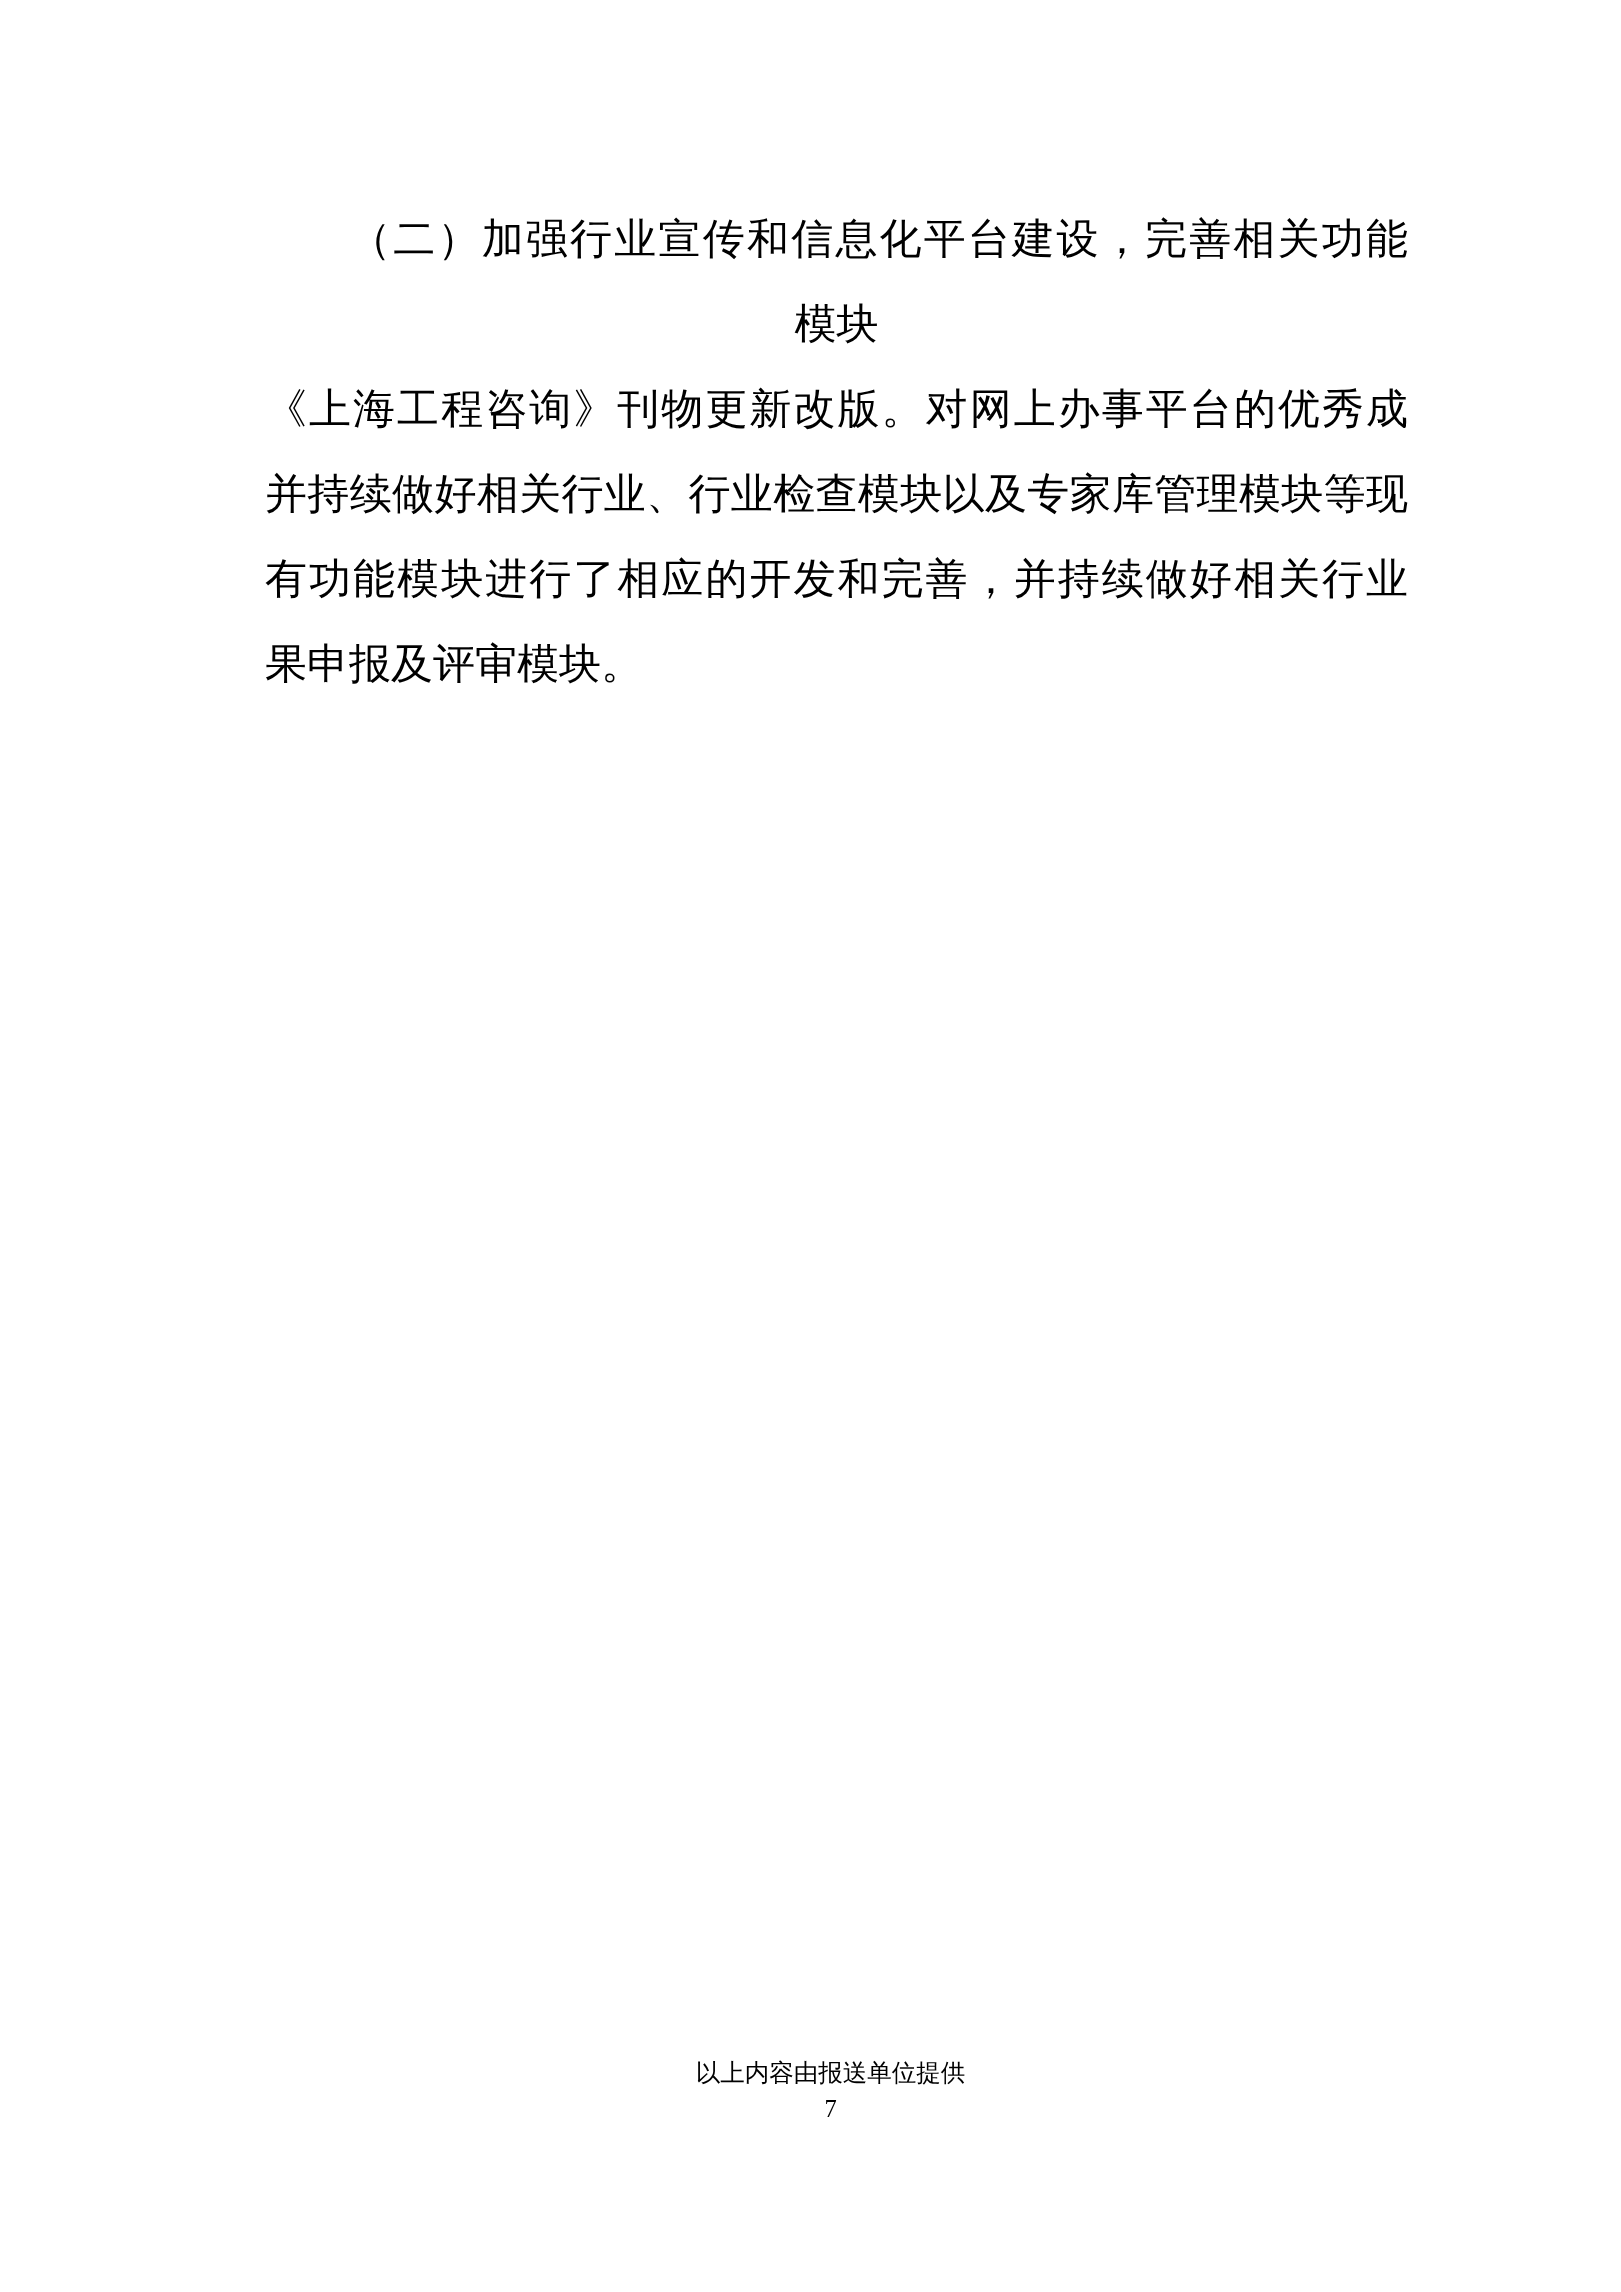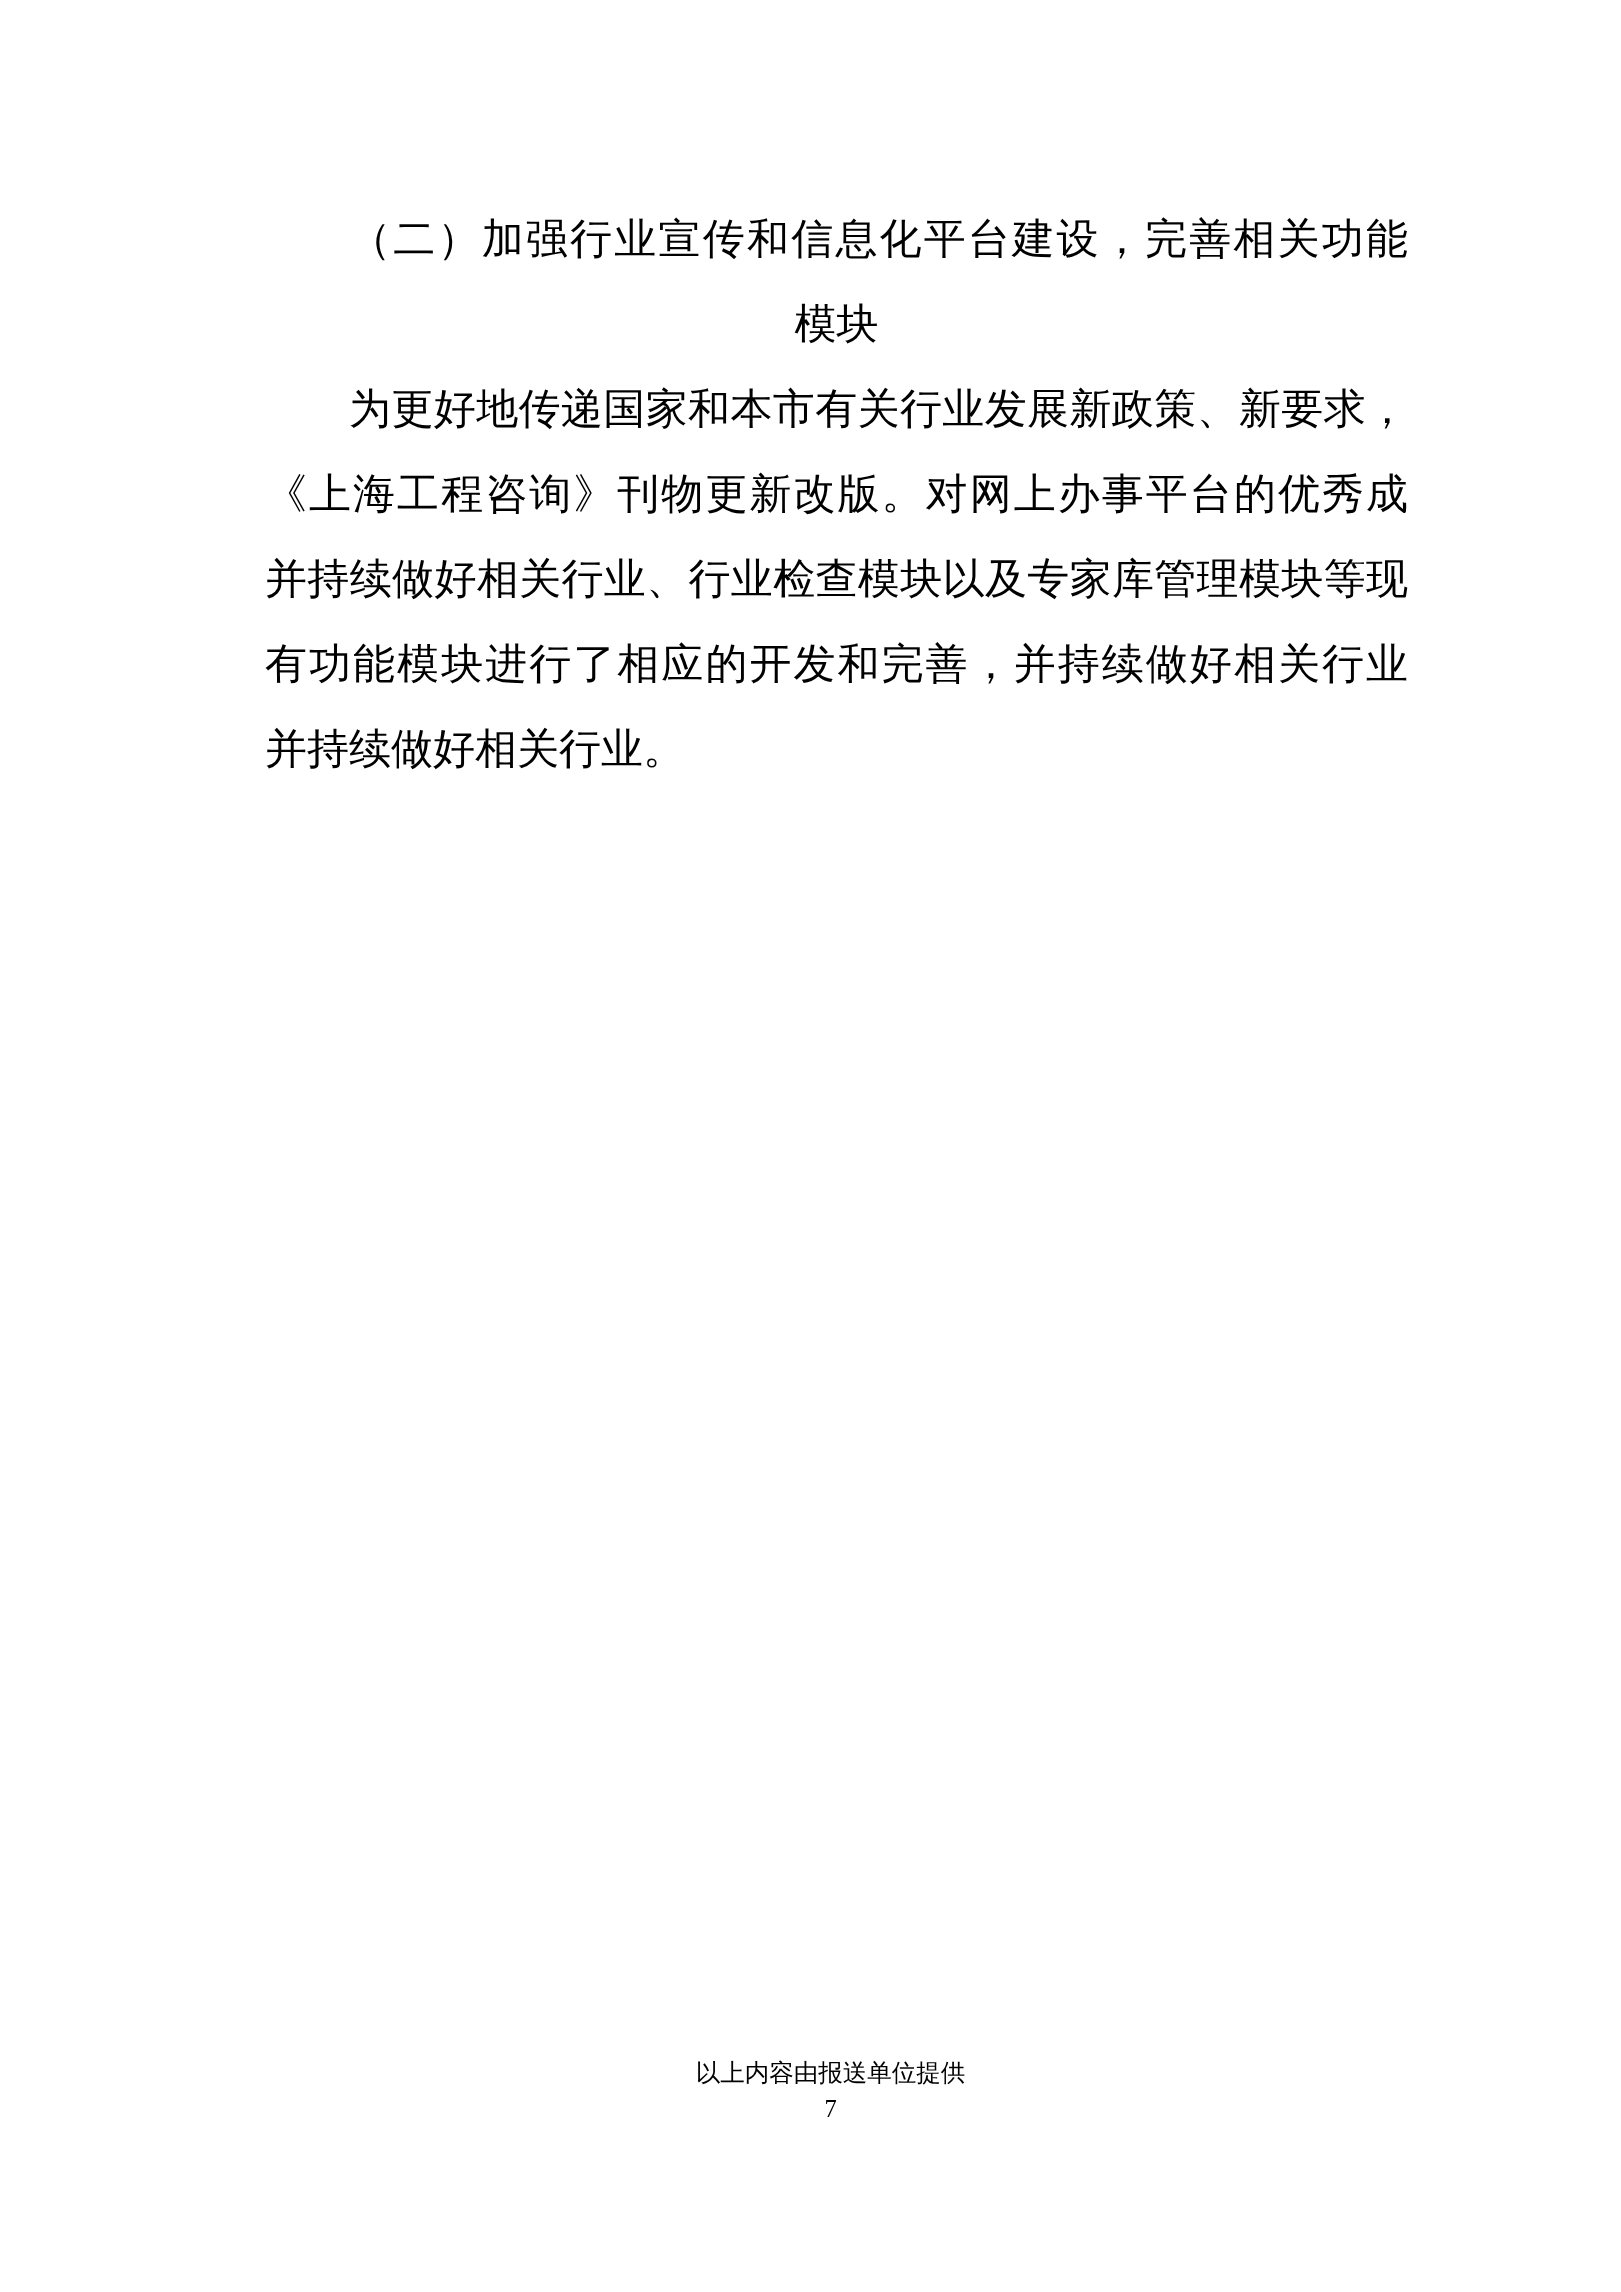--- a/index.html
+++ b/index.html
@@ -55,25 +55,24 @@
     color: #000000;
   }
 </style>
 </head>
 <body>
 
 <div class="page">
   <div class="content">
     <div class="line heading justify indent">（二）加强行业宣传和信息化平台建设，完善相关功能</div>
     <div class="line heading">模块</div>
-    <div class="line justify indent">为更好地传递国家和本市有关行业发展新政策、新要求，</div>
     <div class="line justify">《上海工程咨询》刊物更新改版。对网上办事平台的优秀成</div>
     <div class="line justify">并持续做好相关行业、行业检查模块以及专家库管理模块等现</div>
     <div class="line justify">有功能模块进行了相应的开发和完善，并持续做好相关行业</div>
-    <div class="line">并持续做好相关行业。</div>
+    <div class="line">果申报及评审模块。</div>
   </div>
 
   <div class="footer">
     <div>以上内容由报送单位提供</div>
     <div>7</div>
   </div>
 </div>
 
 
 </body></html>

